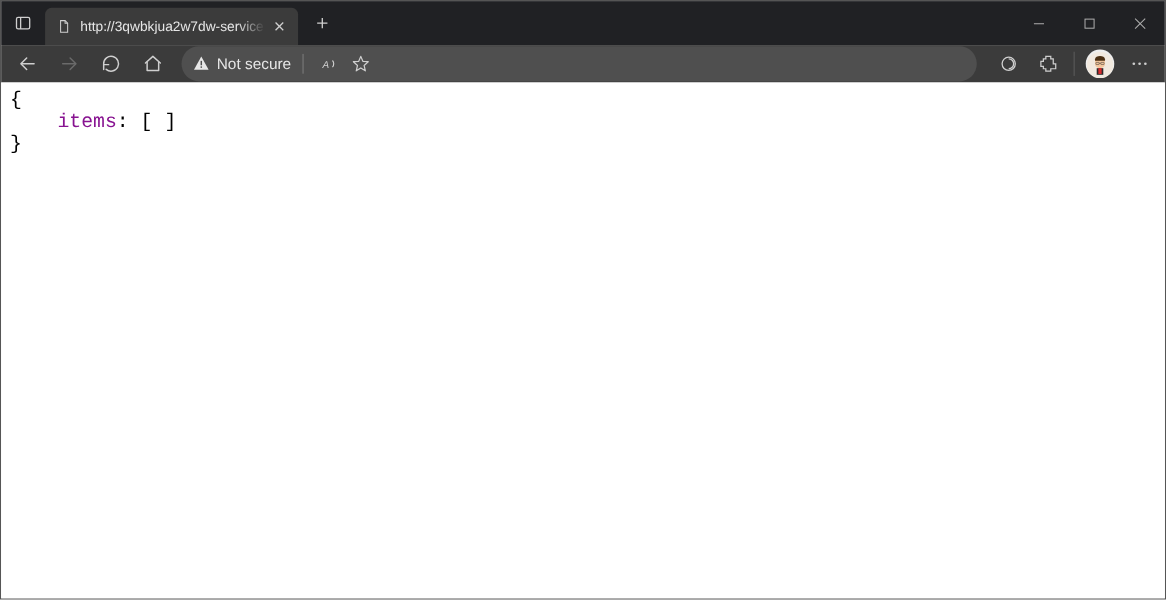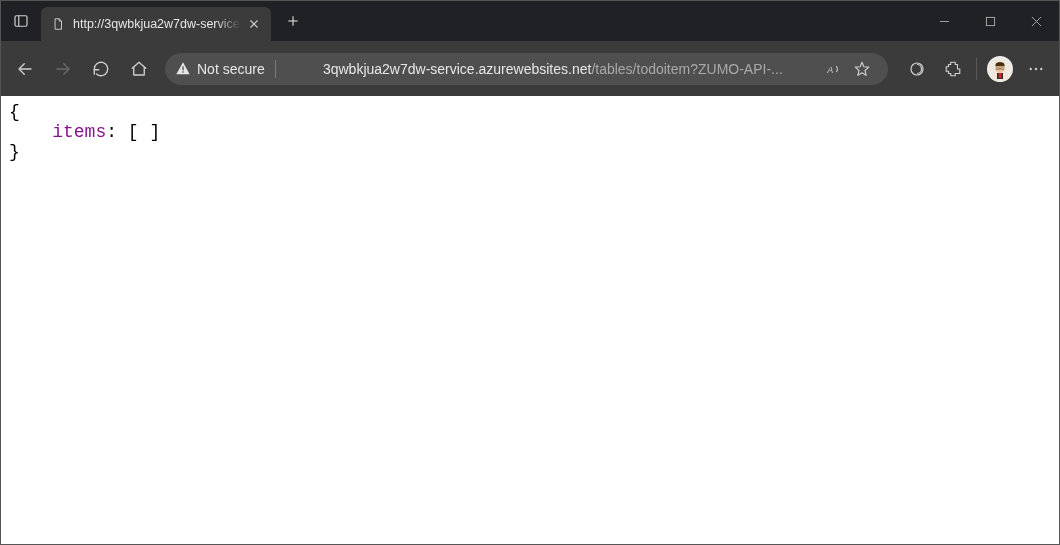--- a/index.html
+++ b/index.html
@@ -66,28 +66,27 @@
     margin-left: 6px;
     color:#cfcfcf;
     border-radius:4px;
   }
   .window-controls { margin-left: auto; display:flex; }
   .win-btn { width: 46px; height: 40px; display:flex; align-items:center; justify-content:center; color:#aeaeae; }
   .win-btn svg { width: 11px; height: 11px; }
 
   
   .toolbar {
-    height: 55px;
+    height: 34px;
     background: #3b3b3b;
     display:flex;
     align-items:center;
     padding: 0 6px;
     gap: 2px;
     color:#cfcfcf;
-    text-align:center;
   }
   .tb-btn {
     width: 36px; height: 36px;
     display:flex; align-items:center; justify-content:center;
     border-radius:4px;
     color:#cfcfcf;
   }
   .tb-btn.disabled { color:#6a6a6a; }
   .tb-btn svg { width:18px; height:18px; }
 
@@ -223,23 +222,20 @@
   <div class="addressbar">
     <span class="sec-icon">
       <svg viewBox="0 0 24 24" fill="currentColor">
           <path d="M12 2 L22 20 H2 Z"></path>
           <rect x="11" y="8" width="2" height="6" fill="#4f4f4f"></rect>
           <rect x="11" y="15.5" width="2" height="2" fill="#4f4f4f"></rect>
         </svg>
     </span>
     <span class="sec-label">Not secure</span>
     <span class="sep"></span>
-    <span class="url">
-      <span>3qwbkjua2w7dw-service.azurewebsites.net</span><span class="dim">/tables/todoitem?ZUMO-API-...</span>
-    </span>
     <div class="tb-btn" style="width:28px">
       <svg viewBox="0 0 24 24" fill="none" stroke="currentColor" stroke-width="1.4">
           <text x="3" y="17" font-size="12" font-style="italic" fill="currentColor" stroke="none">A</text>
           <path d="M15 8c2 2 2 6 0 8"></path>
         </svg>
     </div>
     <div class="tb-btn" style="width:28px">
       <svg viewBox="0 0 24 24" fill="none" stroke="currentColor" stroke-width="1.5" stroke-linejoin="round">
           <polygon points="12 3 14.5 9 21 9.5 16 14 17.5 20.5 12 17 6.5 20.5 8 14 3 9.5 9.5 9"></polygon>
         </svg>

